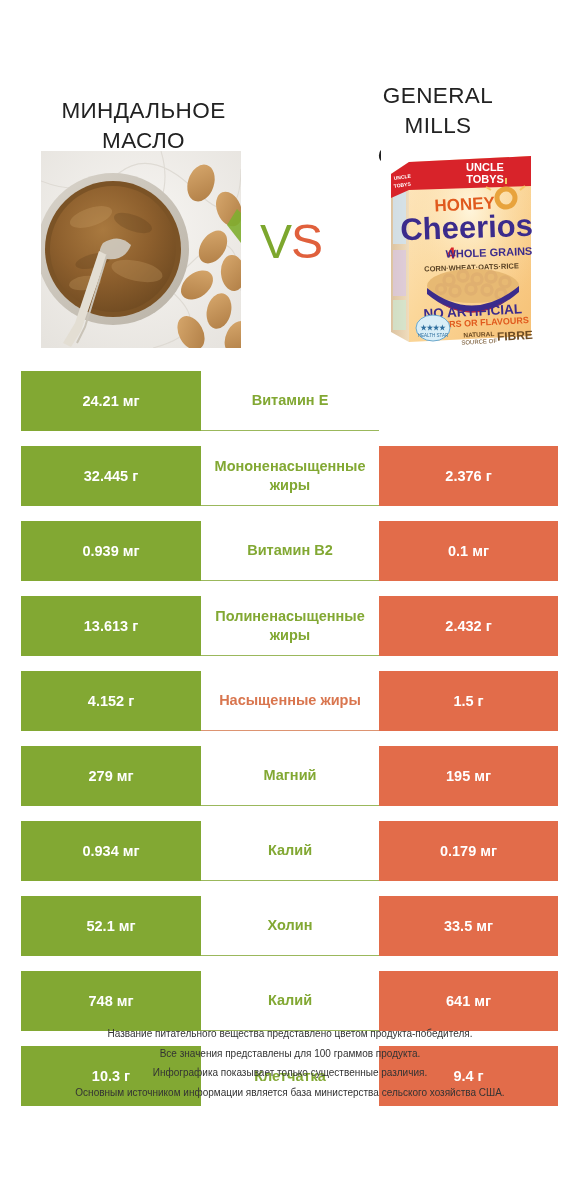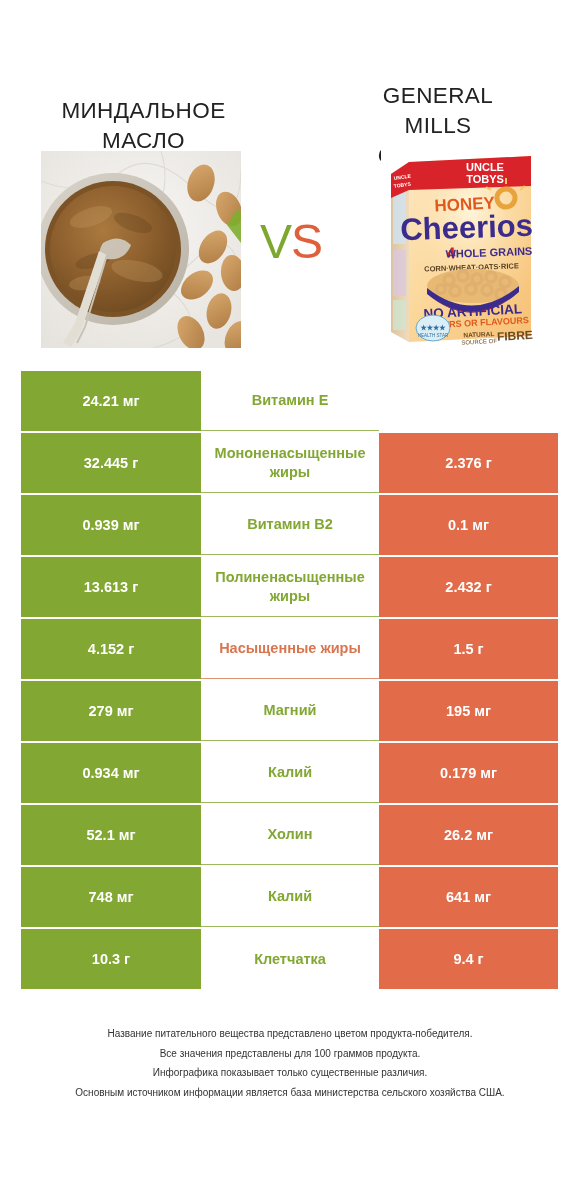--- a/index.html
+++ b/index.html
@@ -53,21 +53,21 @@
   .vs .v{color:#7da72e;}
   .vs .s{color:#e0603c;}
 
   
   .table{
     position:absolute;left:21px;top:371px;width:537px;
   }
   .row{
     position:relative;height:60px;width:537px;
     display:flex;flex-direction:row;
-    margin-bottom:2px;
+    margin-bottom:15px;
   }
   .cell{
     display:flex;align-items:center;justify-content:center;
     text-align:center;
     box-sizing:border-box;
     font-size:14.5px;
     font-weight:700;
     line-height:19px;
   }
   .cell-left{
@@ -328,21 +328,21 @@
         <div class="cell cell-mid">
           <span>Калий</span>
         </div>
         <div class="cell cell-right">0.179 мг</div>
       </div>
       <div class="row win-green">
         <div class="cell cell-left">52.1 мг</div>
         <div class="cell cell-mid">
           <span>Холин</span>
         </div>
-        <div class="cell cell-right">26.2 мг</div>
+        <div class="cell cell-right">33.5 мг</div>
       </div>
       <div class="row win-green">
         <div class="cell cell-left">748 мг</div>
         <div class="cell cell-mid">
           <span>Калий</span>
         </div>
         <div class="cell cell-right">641 мг</div>
       </div>
       <div class="row win-green">
         <div class="cell cell-left">10.3 г</div>

